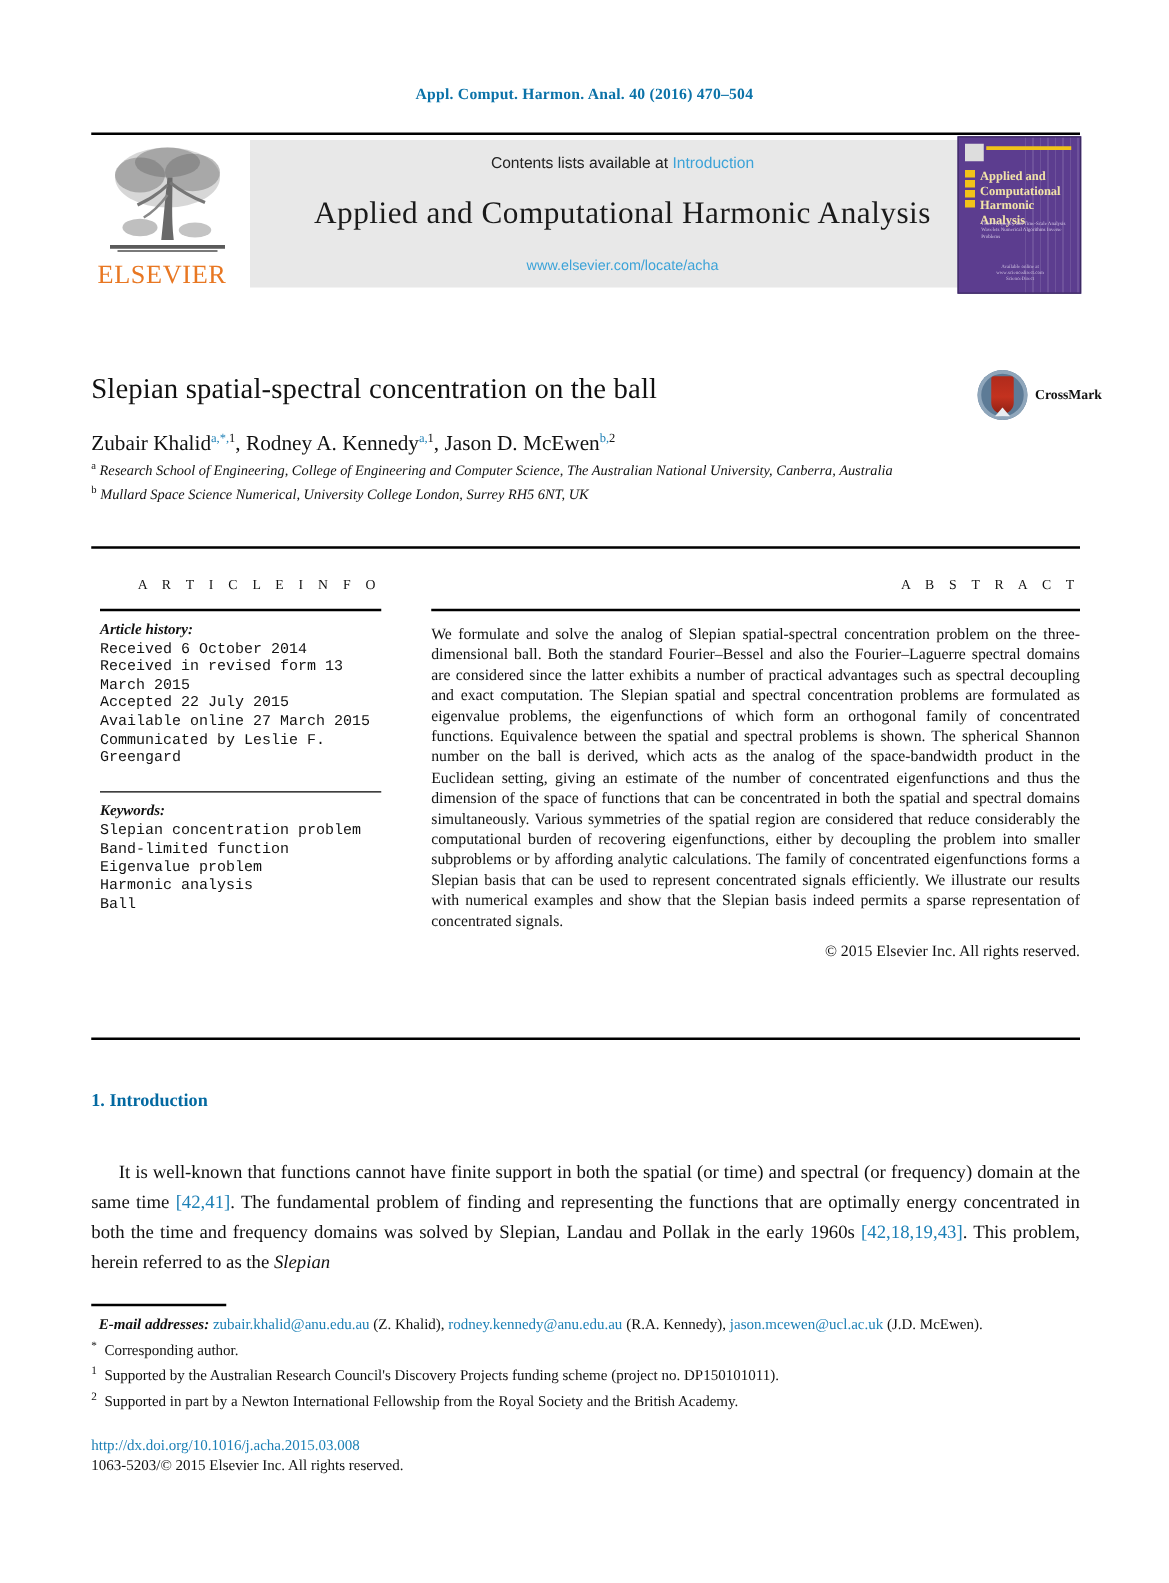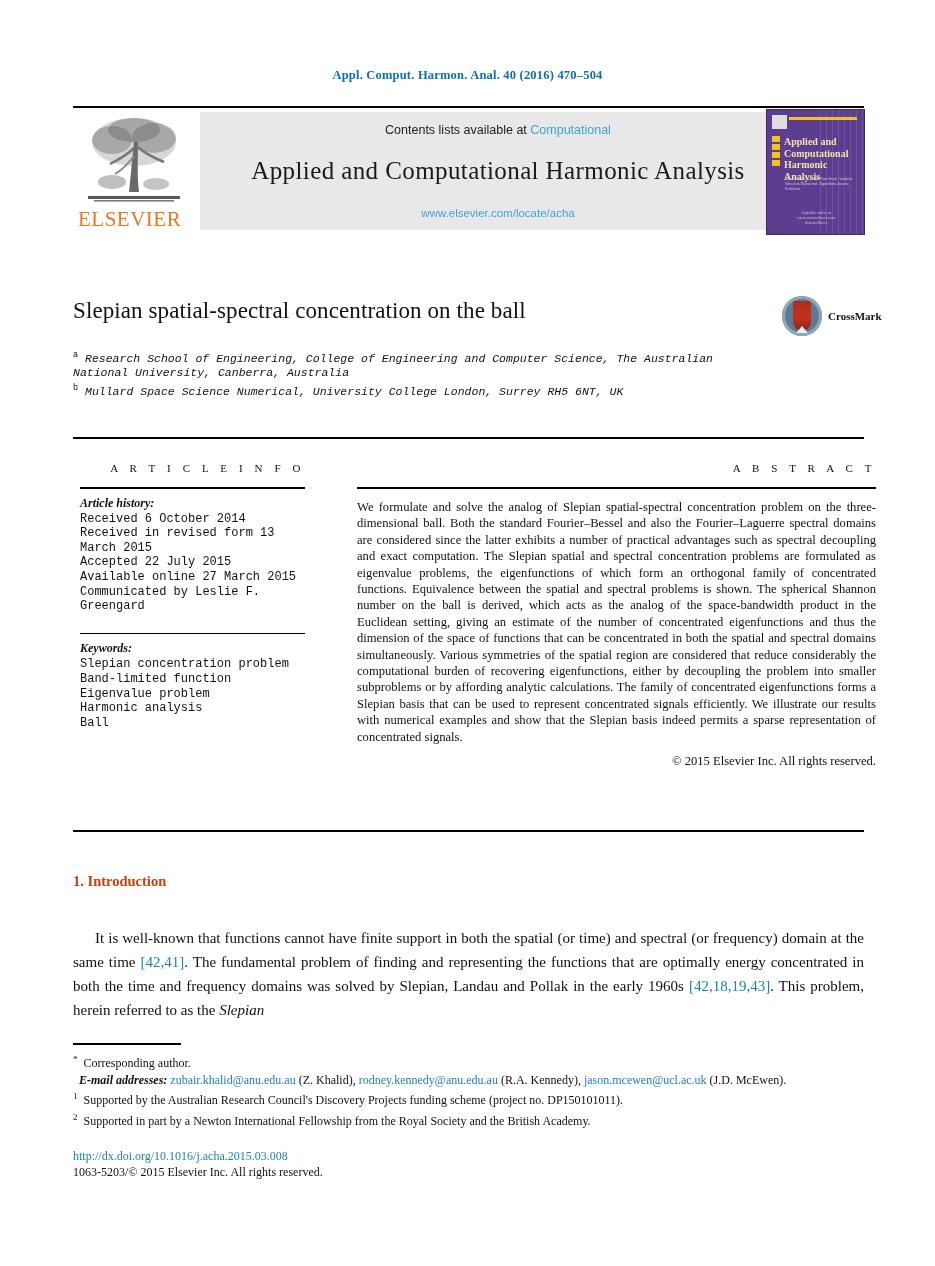--- a/index.html
+++ b/index.html
@@ -205,22 +205,22 @@
     margin-top: 20px;
     font-family: "Liberation Serif", serif;
     font-size: 17px;
     color: #111;
     width: 660px;
   }
   .authors sup { font-size: 10px; }
   .sup-blue { color: #1b7fb5; }
   .sup-black { color: #111; }
   .affils {
-    margin-top: 23px;
-    font-family: Liberation Mono, monospace;
+    margin-top: 0;
+    font-family: Liberation Serif, serif;
     font-style: italic;
     font-size: 11.5px;
     line-height: 14.5px;
     color: #111;
     width: 700px;
   }
   .affils sup {
     font-style: normal;
     font-size: 8.5px;
   }
@@ -280,21 +280,20 @@
     position: absolute;
     left: 80px;
     top: 462px;
     width: 225px;
   }
   .col-abs {
     position: absolute;
     left: 345px;
     top: 462px;
     width: 519px;
-    margin-left: 12px;
   }
   .sec-head {
     font-family: "Liberation Serif", serif;
     font-size: 11px;
     letter-spacing: 4.6px;
     color: #111;
     text-align: right;
   }
   .thin-rule {
     height: 1.6px;
@@ -343,21 +342,21 @@
   .body-sec {
     position: absolute;
     left: 73px;
     top: 873px;
     width: 791px;
   }
   .sec-title {
     font-family: "Liberation Serif", serif;
     font-size: 14.5px;
     font-weight: bold;
-    color: #c2410c;
+    color: #0369a1;
     margin: 0 0 36px 0;
   }
   .body-par {
     font-family: "Liberation Serif", serif;
     font-size: 15px;
     line-height: 24px;
     color: #111;
     text-align: justify;
     text-indent: 22px;
     margin: 0;
@@ -432,21 +431,21 @@
             <rect x="6" y="84" width="92" height="3" fill="#5a5a5a"></rect>
             <rect x="12" y="88" width="80" height="1.6" fill="#7a7a7a"></rect>
           </g>
         </svg>
       </div>
       <div class="elsevier-word">ELSEVIER</div>
     </div>
 
     <div class="banner">
       <div class="banner-contents">
-        <span>Contents lists available at </span><span class="sd">Computational</span>
+        <span>Contents lists available at </span><span class="sd">Introduction</span>
       </div>
       <div class="banner-title">Applied and Computational Harmonic Analysis</div>
       <div class="banner-url">www.elsevier.com/locate/acha</div>
     </div>
 
     <div class="cover">
       <div class="cover-waves"></div>
       <div class="cover-elsevier"></div>
       <div class="cover-topbar"></div>
       <div class="cover-sidebars">
@@ -457,20 +456,25 @@
         </div>
       <div class="cover-title">Applied and Computational Harmonic Analysis</div>
       <div class="cover-sub">Time-Frequency and Time-Scale Analysis Wavelets   Numerical Algorithms Inverse Problems</div>
       <div class="cover-foot">Available online at www.sciencedirect.com ScienceDirect</div>
     </div>
   </div>
 
   <div class="title-block">
     <h1 class="paper-title">Slepian spatial-spectral concentration on the ball</h1>
 
+    <div class="authors">
+      <span>Zubair Khalid</span><sup><span class="sup-blue">a,*,</span><span class="sup-black">1</span></sup>,
+      <span>Rodney A. Kennedy</span><sup><span class="sup-blue">a,</span><span class="sup-black">1</span></sup>,
+      <span>Jason D. McEwen</span><sup><span class="sup-blue">b,</span><span class="sup-black">2</span></sup>
+    </div>
 
     <div class="affils">
       <div><sup>a</sup> <span>Research School of Engineering, College of Engineering and Computer Science, The Australian National University, Canberra, Australia</span></div>
       <div><sup>b</sup> <span>Mullard Space Science Numerical, University College London, Surrey RH5 6NT, UK</span></div>
     </div>
   </div>
 
   <div class="crossmark">
     <div class="cm-badge">
       <div class="cm-shield"></div>
@@ -511,33 +515,33 @@
 
   <div class="rule-bottom"></div>
 
   <div class="body-sec">
     <h2 class="sec-title">1. Introduction</h2>
     <p class="body-par"><span>It is well-known that functions cannot have finite support in both the spatial (or time) and spectral (or frequency) domain at the same time </span><span class="cite">[42,41]</span><span>. The fundamental problem of finding and representing the functions that are optimally energy concentrated in both the time and frequency domains was solved by Slepian, Landau and Pollak in the early 1960s </span><span class="cite">[42,18,19,43]</span><span>. This problem, herein referred to as the </span><span class="it">Slepian</span></p>
   </div>
 
   <div class="foot-rule"></div>
   <div class="footnotes">
-    <div class="fn fn-indent">
-      <sup>*</sup>&nbsp; <span>Corresponding author.</span>
-    </div>
     <div class="fn fn-email">
       &nbsp;&nbsp;<span class="lbl">E-mail addresses:</span>
       <span class="lnk">zubair.khalid@anu.edu.au</span>
       <span>(Z. Khalid)</span>,
       <span class="lnk">rodney.kennedy@anu.edu.au</span>
       <span>(R.A. Kennedy)</span>,
       <span class="lnk">jason.mcewen@ucl.ac.uk</span>
       <span>(J.D. McEwen)</span>.
     </div>
     <div class="fn fn-indent">
+      <sup>*</sup>&nbsp; <span>Corresponding author.</span>
+    </div>
+    <div class="fn fn-indent">
       <sup>1</sup>&nbsp; <span>Supported by the Australian Research Council's Discovery Projects funding scheme (project no. DP150101011).</span>
     </div>
     <div class="fn fn-indent">
       <sup>2</sup>&nbsp; <span>Supported in part by a Newton International Fellowship from the Royal Society and the British Academy.</span>
     </div>
   </div>
 
   <div class="colophon">
     <div class="doi">http://dx.doi.org/10.1016/j.acha.2015.03.008</div>
     <div>1063-5203/© 2015 Elsevier Inc. All rights reserved.</div>

